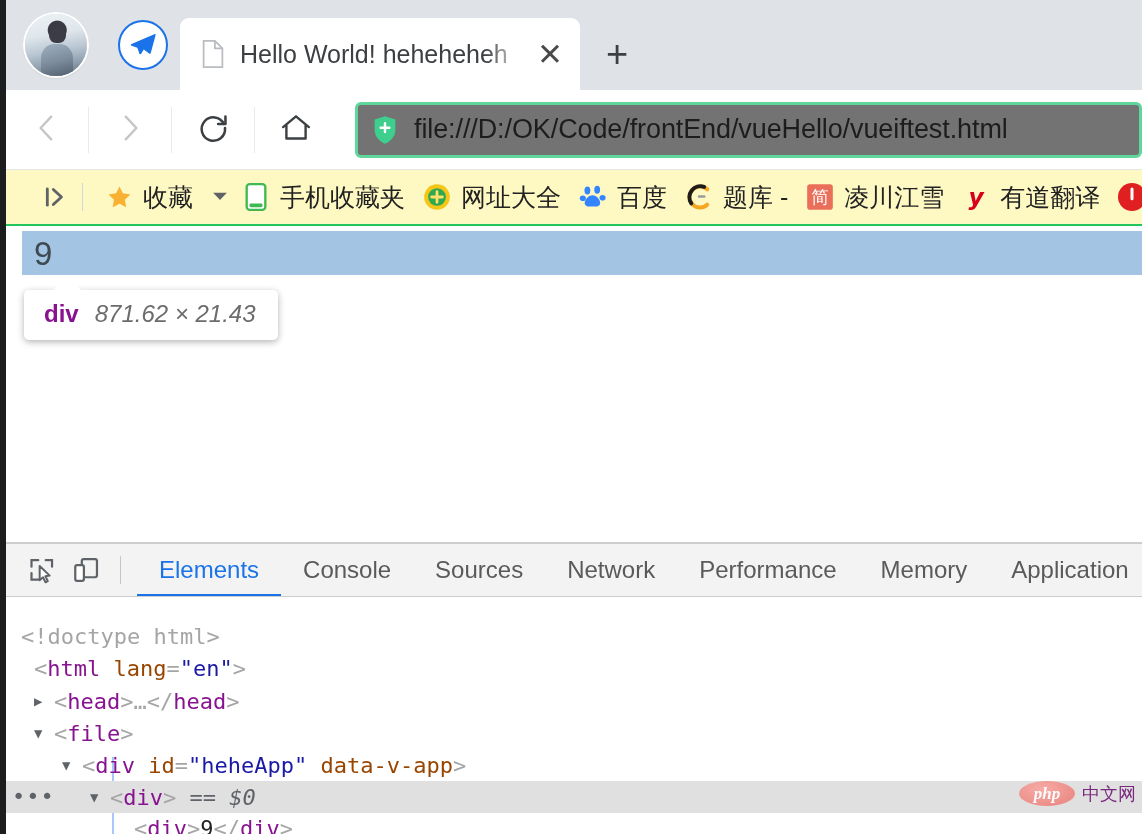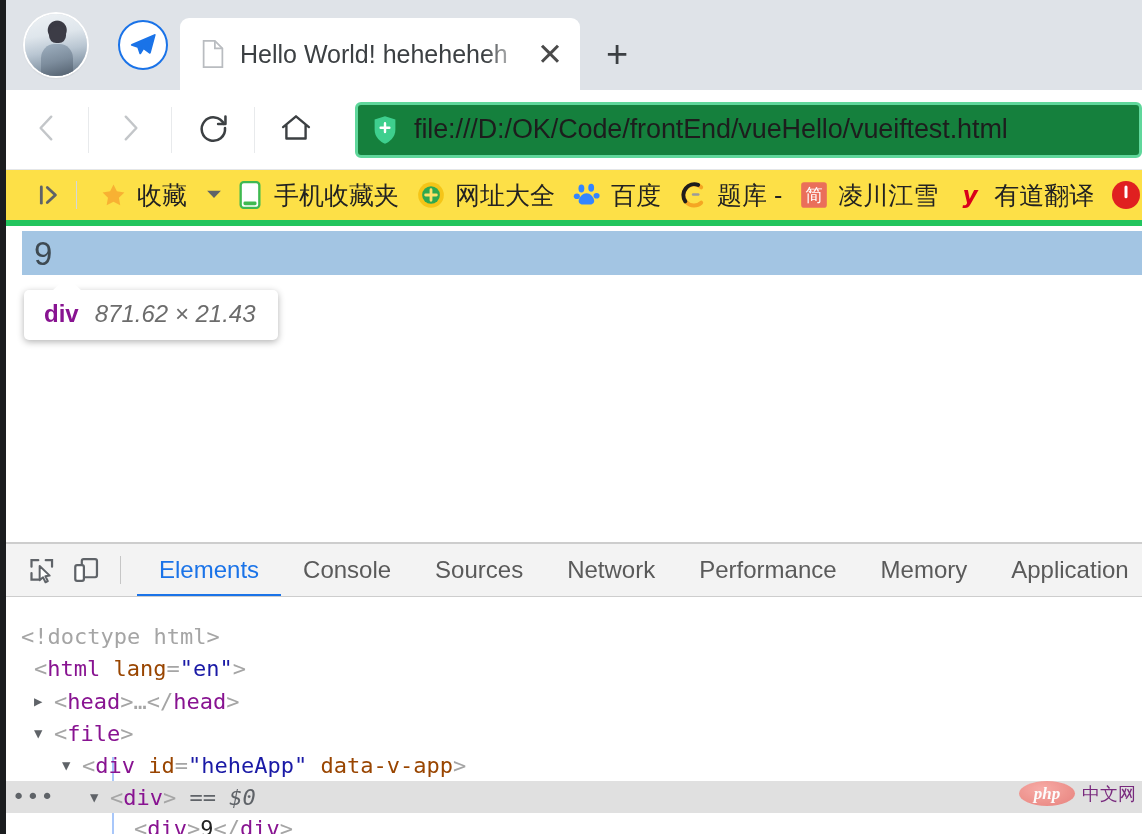--- a/index.html
+++ b/index.html
@@ -81,36 +81,36 @@
     height: 80px; background: #ffffff; display: flex; align-items: center;
     border-bottom: 1px solid #e4e6e8;
   }
   .navbtn {
     width: 82px; height: 80px; display: flex; align-items: center; justify-content: center;
     cursor: pointer;
   }
   .navsep { width: 1px; height: 46px; background: #e8eaec; }
   #omnibox {
     flex: 1 1 auto; height: 56px; margin-left: 18px; margin-right: 0;
-    border: 3px solid #5fd79b; border-radius: 6px; background: #15803d;
+    border: 3px solid #5fd79b; border-radius: 6px; background: #737373;
     display: flex; align-items: center; padding-left: 14px; overflow: hidden;
     cursor: text;
   }
   #shield {
     flex: 0 0 auto; width: 26px; height: 30px; margin-right: 16px;
   }
   #url-text {
     font-size: 27px; color: #1d1d1d; white-space: nowrap; overflow: hidden;
     letter-spacing: -.1px;
   }
 
   
   #bookmarks {
-    height: 56px; background: #fde047; display: flex; align-items: center;
-    border-bottom: 6px solid #22c55e; padding-left: 24px; overflow: hidden;
+    height: 56px; background: #fef9c3; display: flex; align-items: center;
+    border-bottom: 2px solid #22c55e; padding-left: 30px; overflow: hidden;
   }
   #bm-toggle {
     width: 40px; height: 40px; display: flex; align-items: center; justify-content: center;
     cursor: pointer; flex: 0 0 auto;
   }
   #bm-sep { width: 1px; height: 28px; background: #d4d7da; margin: 0 14px 0 6px; flex: 0 0 auto; }
   .bm {
     display: flex; align-items: center; flex: 0 0 auto;
     height: 44px; padding: 0 7px; margin-right: 3px; cursor: pointer; border-radius: 4px;
   }

